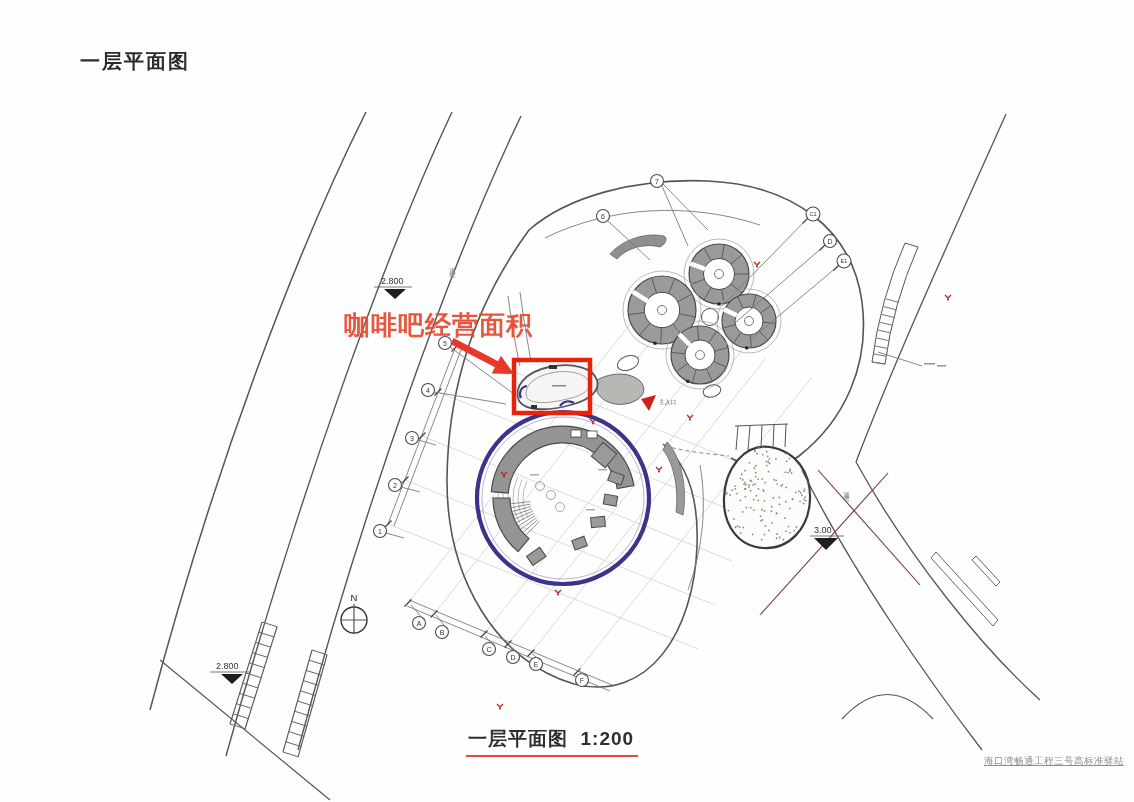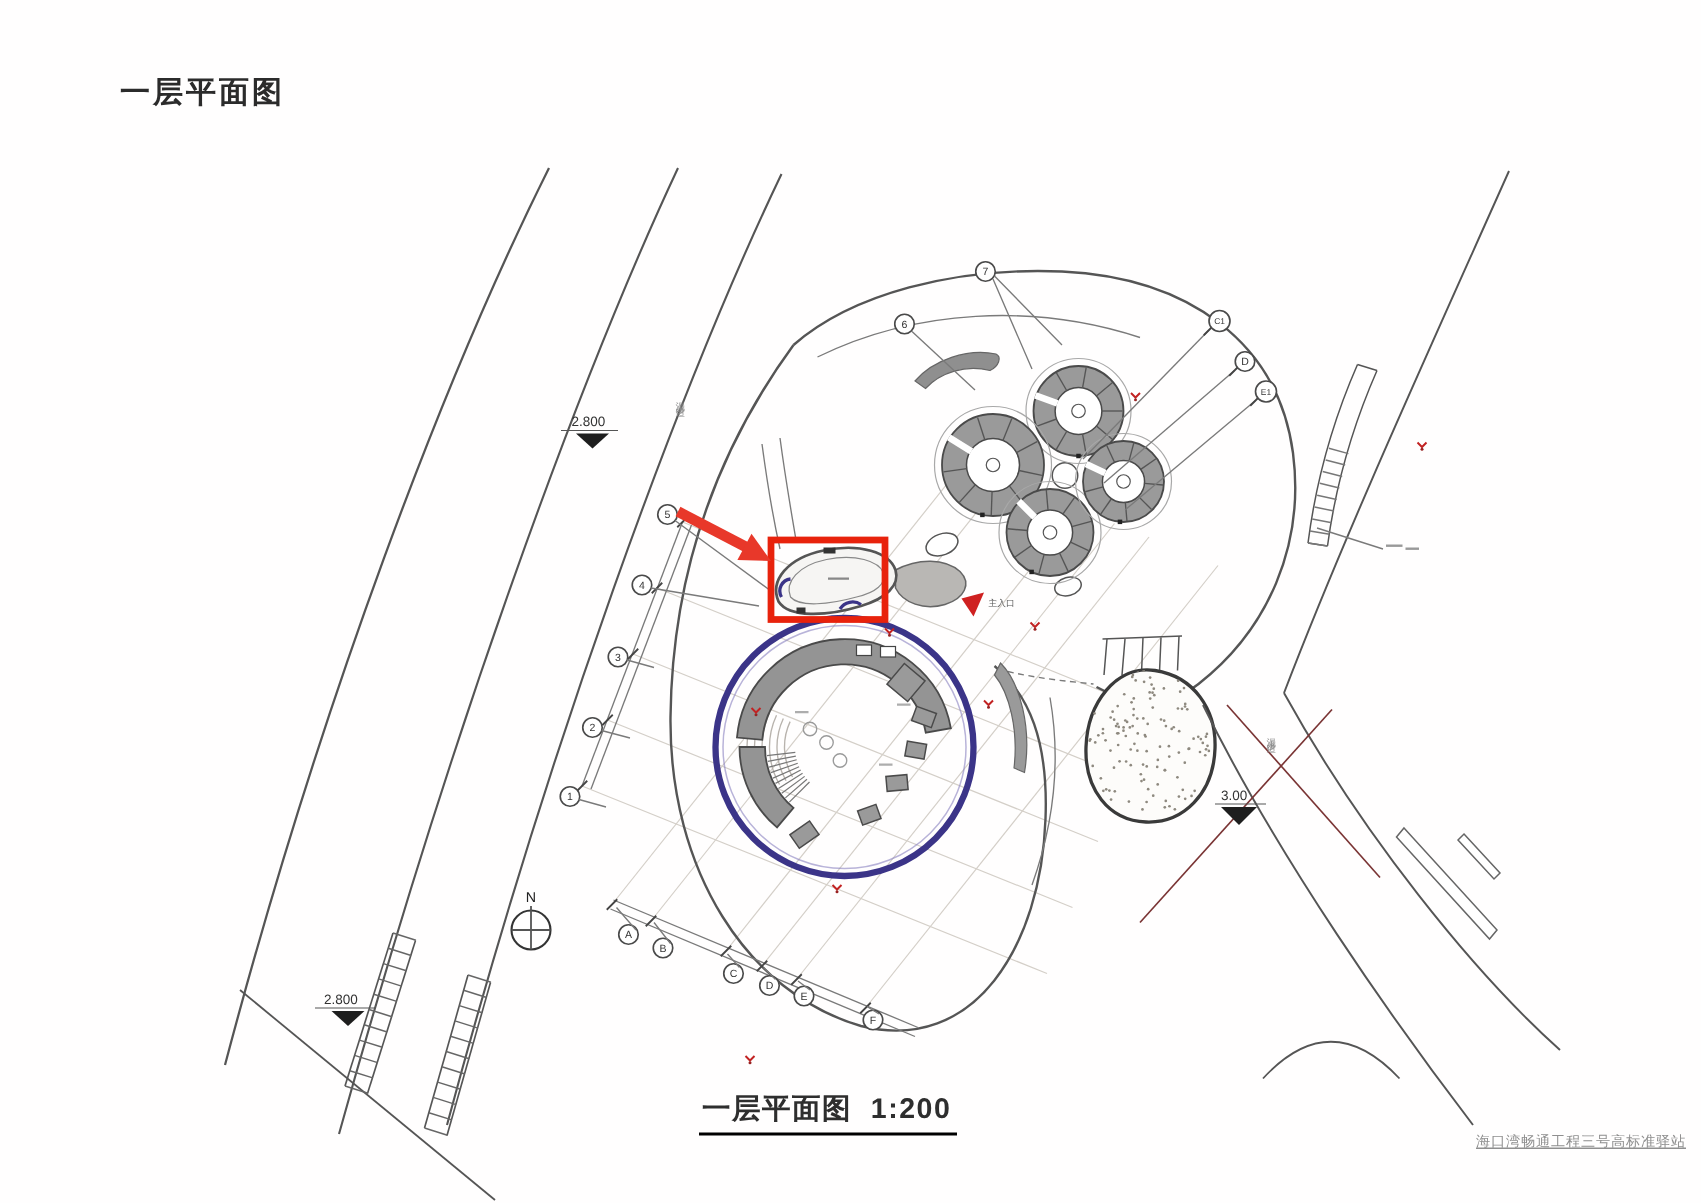--- a/index.html
+++ b/index.html
@@ -3,21 +3,21 @@
 <meta charset="utf-8">
 <style>
   html,body{margin:0;padding:0;background:#ffffff;}
   #page{position:relative;width:1134px;height:802px;background:#fffefe;overflow:hidden;
         font-family:"Liberation Sans",sans-serif;}
   #plan{position:absolute;left:0;top:0;}
   svg text{font-family:"Liberation Sans",sans-serif;}
   .title{position:absolute;left:80px;top:48px;font-size:20px;font-weight:bold;color:#2b2b2b;
          letter-spacing:2px;}
   .caption{position:absolute;left:466px;top:726px;font-size:19px;font-weight:bold;color:#2e2e2e;
-           letter-spacing:1px;border-bottom:2px solid #000000;padding:0 4px 3px 2px;white-space:pre;}
+           letter-spacing:1px;border-bottom:2px solid #ef4444;padding:0 4px 3px 2px;white-space:pre;}
   .watermark{position:absolute;left:984px;top:755px;font-size:9.5px;color:#8f8f8f;letter-spacing:.5px;text-decoration:underline;}
   .annotation{position:absolute;left:344px;top:308px;font-size:26px;font-weight:bold;color:#e5482f;
               letter-spacing:1px;opacity:.92;white-space:nowrap;}
   .bub circle{fill:#fff;stroke:#4a4a4a;stroke-width:1.1;}
   .bub text{font-size:7px;fill:#333;text-anchor:middle;}
   .bub text.sm{font-size:5.6px;}
   .thin{stroke:#7a7a7a;stroke-width:.9;fill:none;}
   .ink{stroke:#555;fill:none;}
   .faint{stroke:#d4cfc8;stroke-width:.8;fill:none;}
   .elev{font-size:9px;fill:#333;}
@@ -521,16 +521,17 @@
         <circle cx="500" cy="708.5" r="1" fill="#992222"></circle>
       </g>
 
   <g>
     <rect x="514" y="360" width="76" height="53" fill="none" stroke="#e8220c" stroke-width="4.5"></rect>
     <line x1="452" y1="341" x2="498" y2="365" stroke="#e8382a" stroke-width="7"></line>
     <polygon points="514,374 491.6,373.4 501,355.8" fill="#e8382a"></polygon>
   </g>
 </svg>
 
+<div class="annotation">咖啡吧经营面积</div>
 <div class="caption">一层平面图  1:200</div>
 <div class="watermark">海口湾畅通工程三号高标准驿站</div>
 
 </div>
 
 </body></html>

